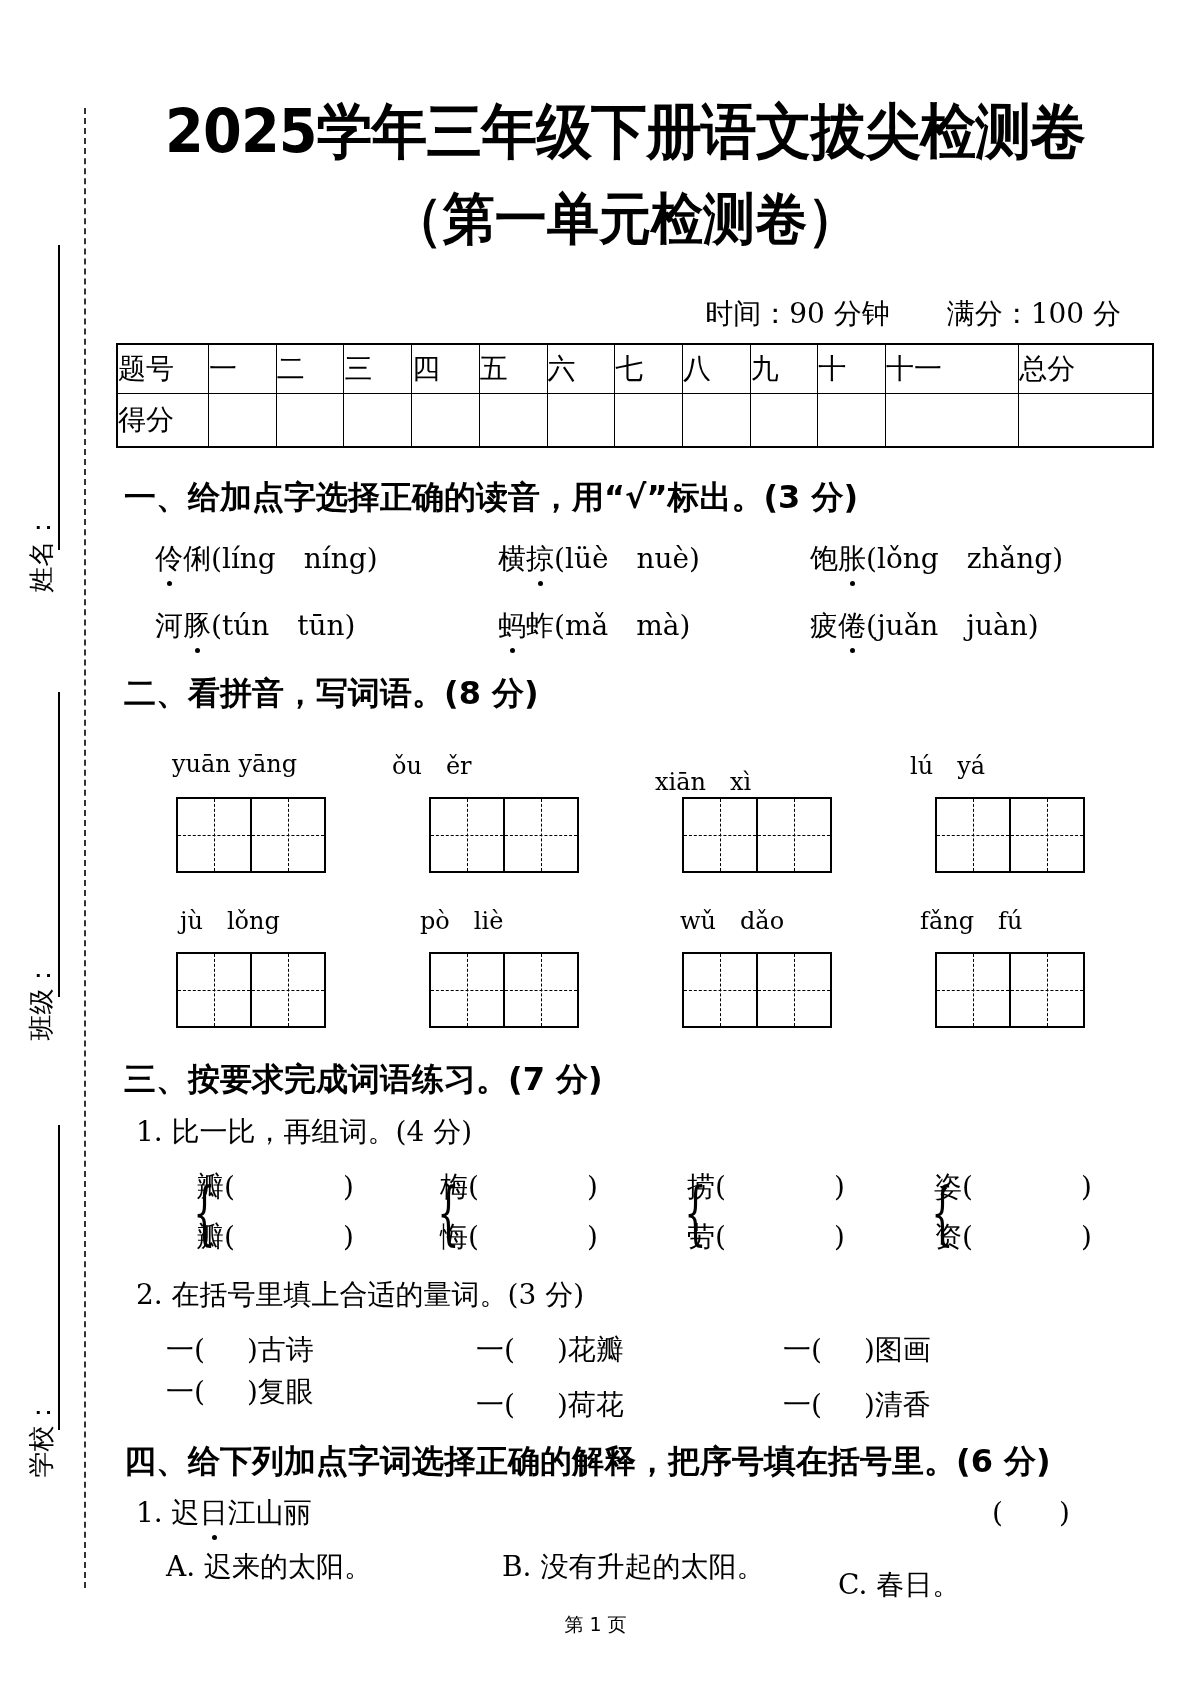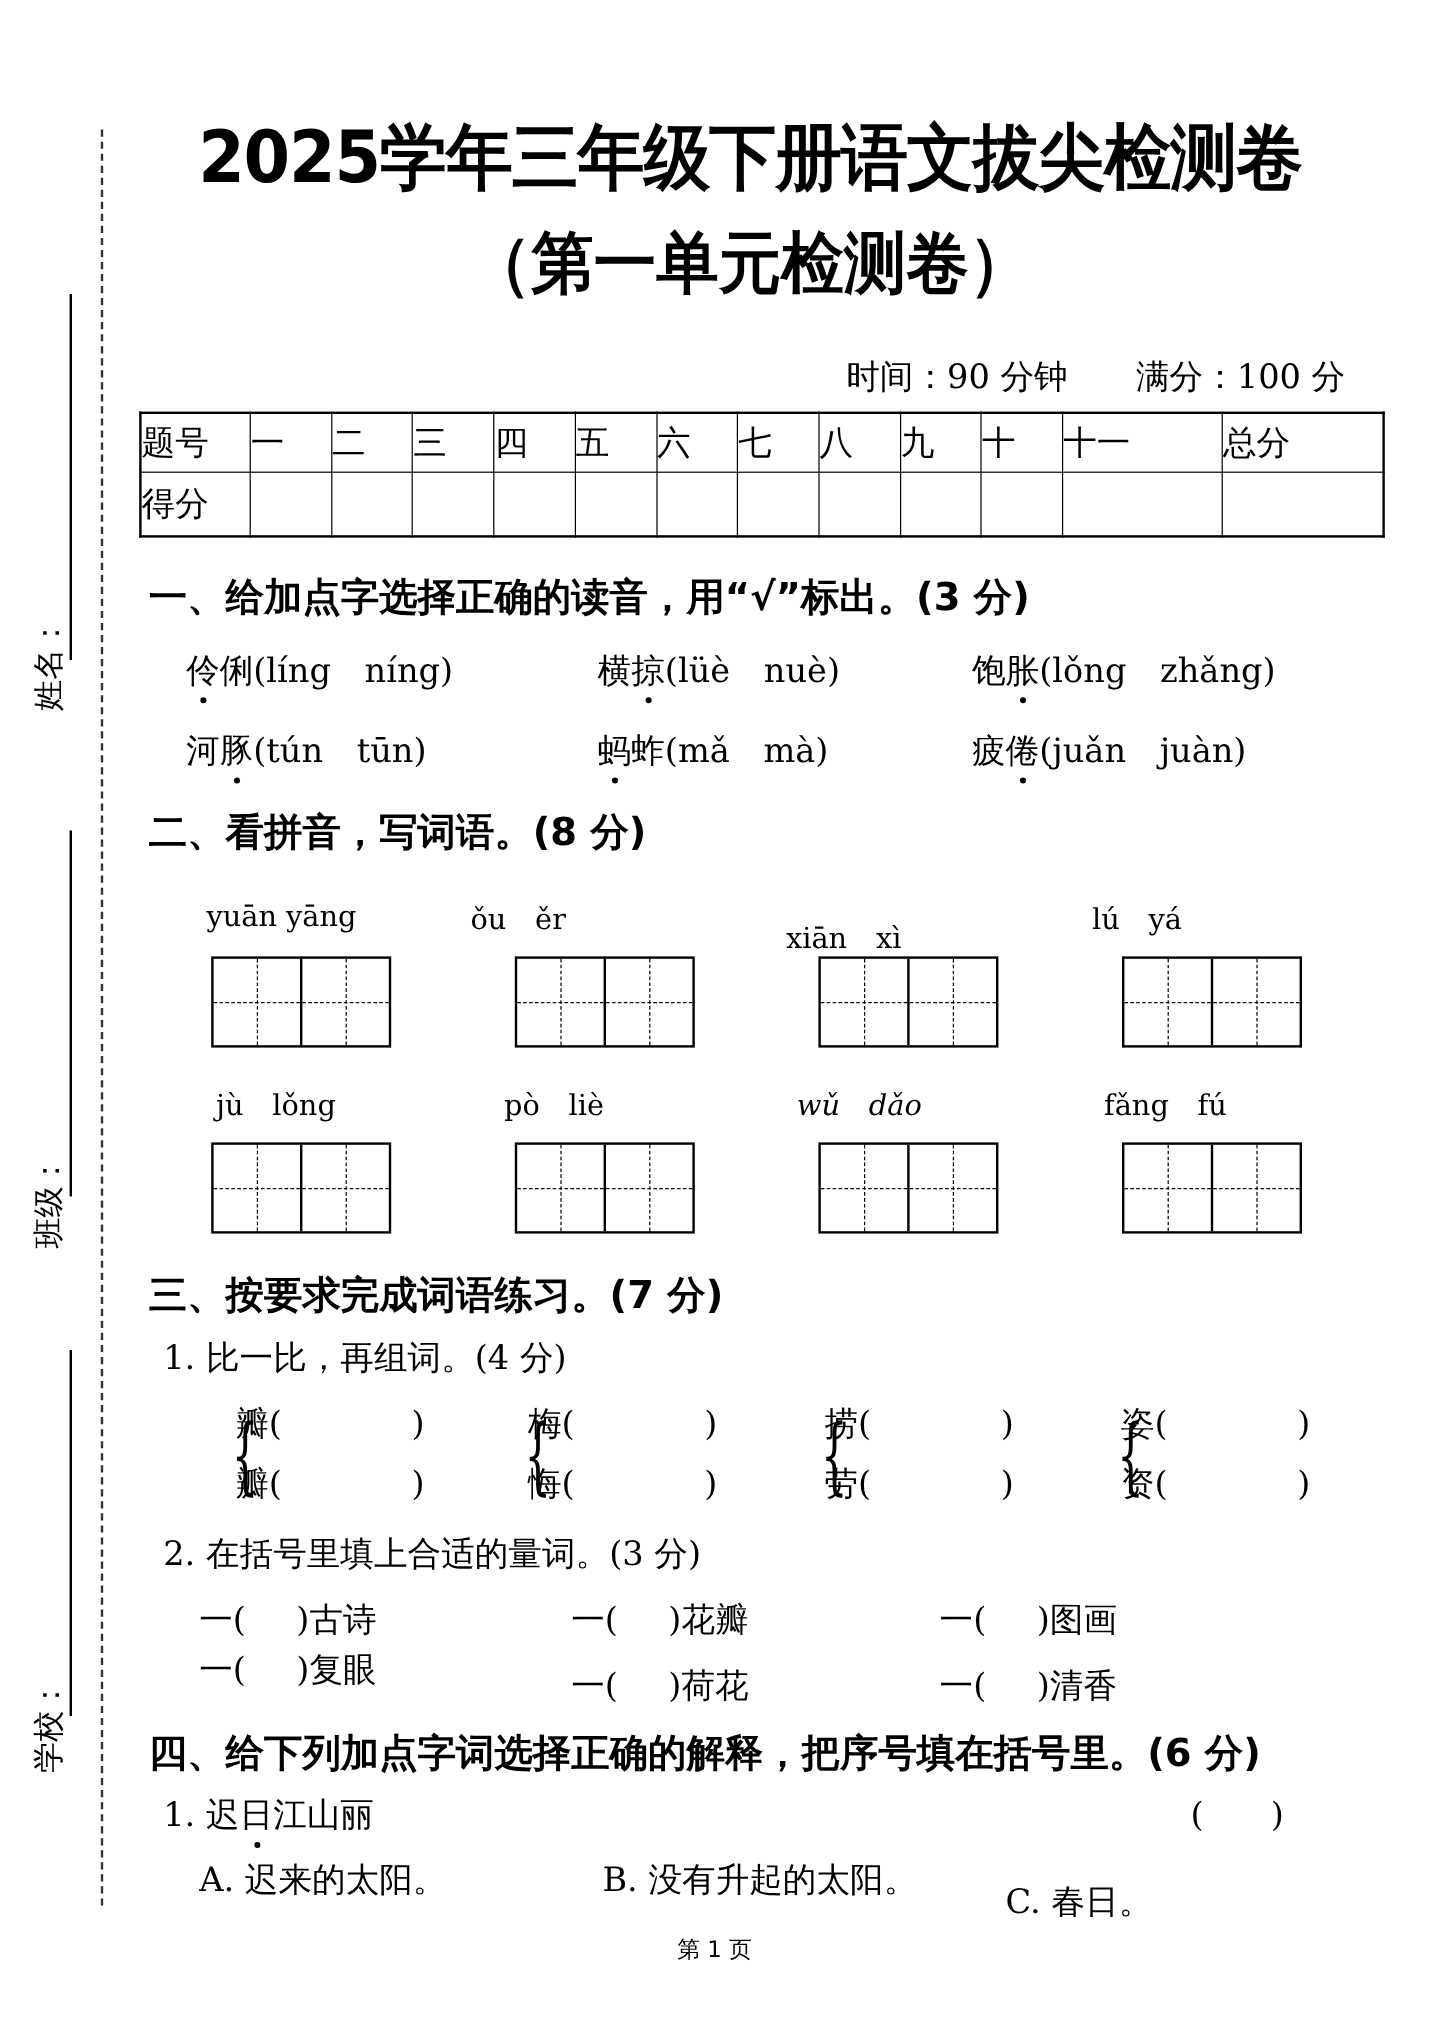--- a/index.html
+++ b/index.html
@@ -130,21 +130,21 @@
 <div class="py" style="left:180px;top:905px;">jù　lǒng</div>
 <div class="grid" style="left:176px;top:952px;">
     <div class="cell"></div>
     <div class="cell"></div>
   </div>
 <div class="py" style="left:420px;top:905px;">pò　liè</div>
 <div class="grid" style="left:429px;top:952px;">
     <div class="cell"></div>
     <div class="cell"></div>
   </div>
-<div class="py" style="left:664px;top:905px;font-style:italic;">wǔ　dǎo</div>
+<div class="py" style="left:680px;top:905px;">wǔ　dǎo</div>
 <div class="grid" style="left:682px;top:952px;">
     <div class="cell"></div>
     <div class="cell"></div>
   </div>
 <div class="py" style="left:920px;top:905px;">fǎng　fú</div>
 <div class="grid" style="left:935px;top:952px;">
     <div class="cell"></div>
     <div class="cell"></div>
   </div>
 

